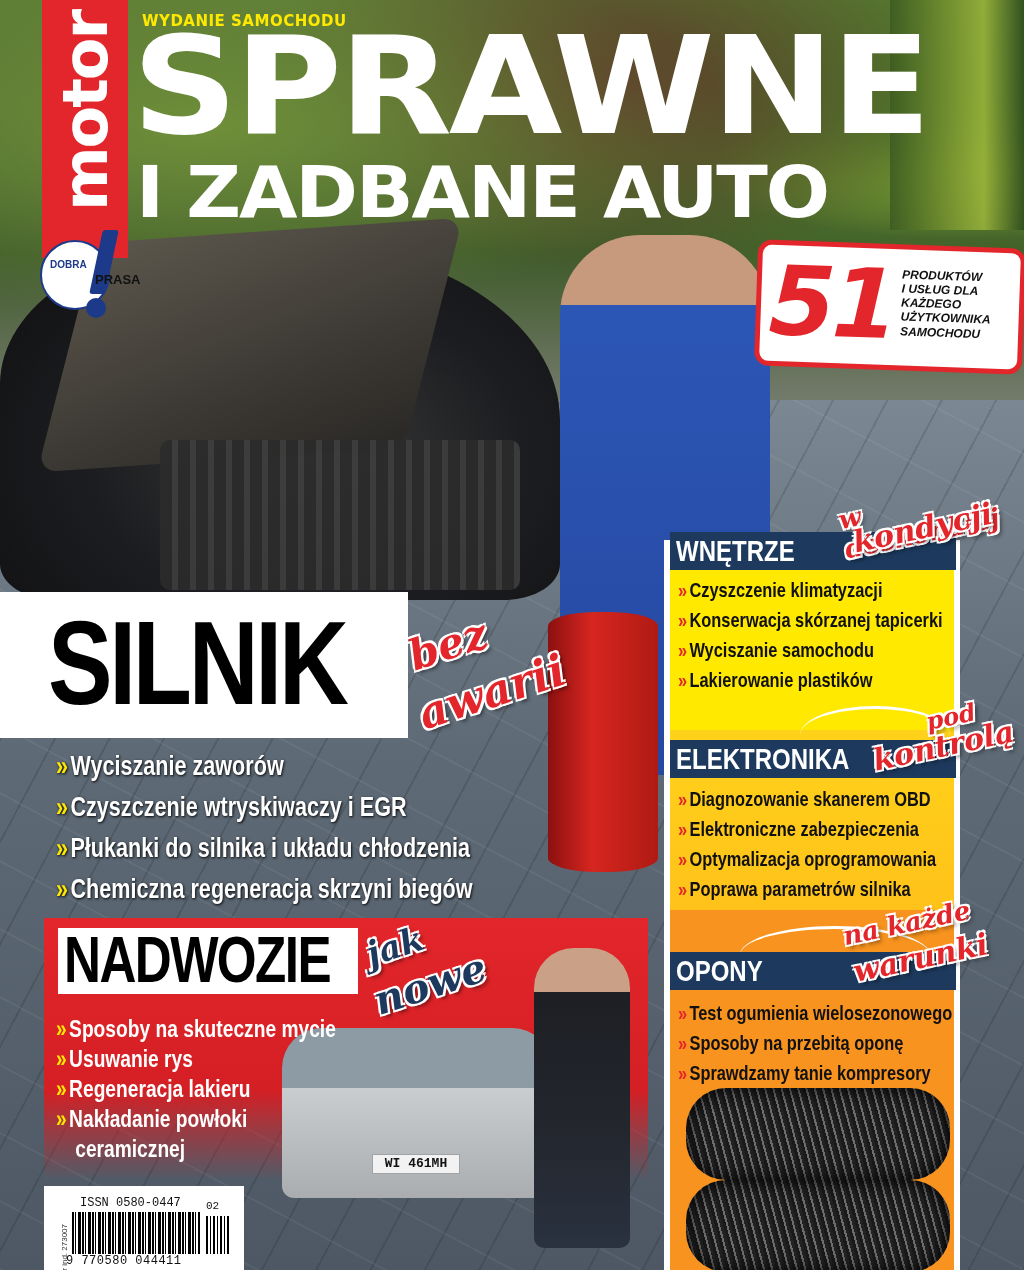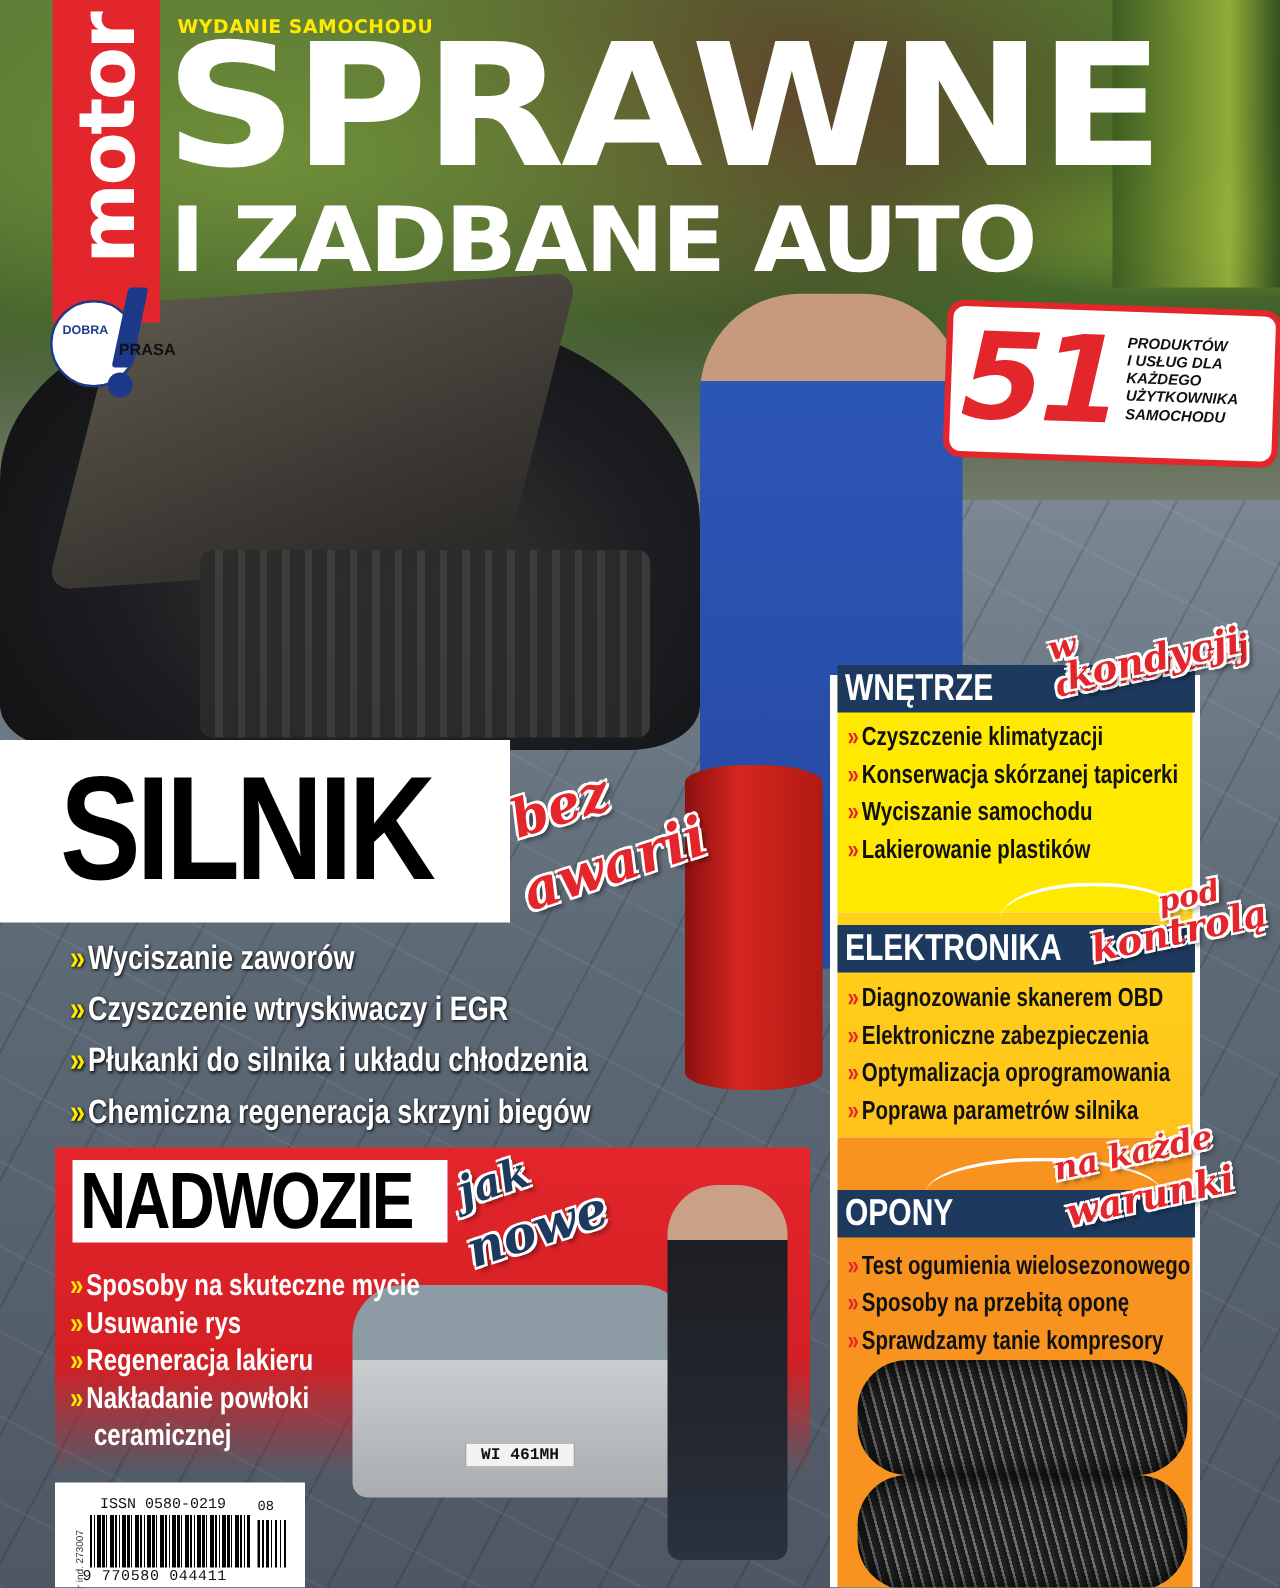--- a/index.html
+++ b/index.html
@@ -207,24 +207,24 @@
         <span>Regeneracja lakieru</span>
       </li>
     <li>
         <span class="chev">»</span>
         <span>Nakładanie powłoki</span>
       </li>
     <li class="cont">ceramicznej</li>
   </ul>
 
   <div class="barcode-box"></div>
-  <div class="issn">ISSN 0580-0219</div>
+  <div class="issn">ISSN 0580-0447</div>
   <div class="bars"></div>
   <div class="bars2"></div>
-  <div class="addon-num">08</div>
+  <div class="addon-num">02</div>
   <div class="code-num">9 770580 044411</div>
   <div class="nrind">Nr ind. 273007</div>
 
   <div class="rpanel"></div>
   <div class="rp-yellow"></div>
   <div class="rp-yellow2"></div>
   <div class="rp-orange"></div>
   <div class="roof" style="left:800px; top:706px; width:150px;"></div>
   <div class="roof" style="left:740px; top:926px; width:190px;"></div>
 

